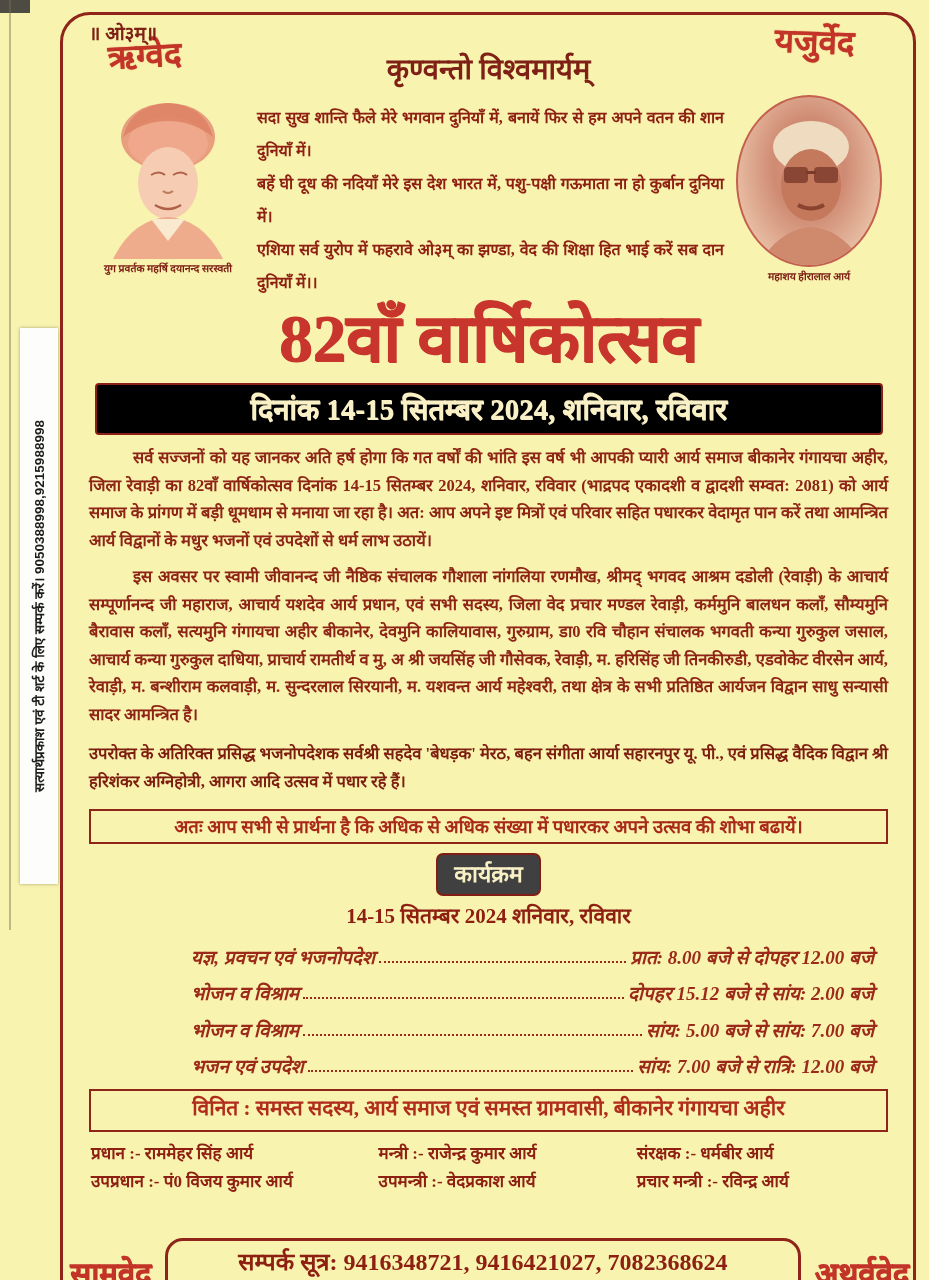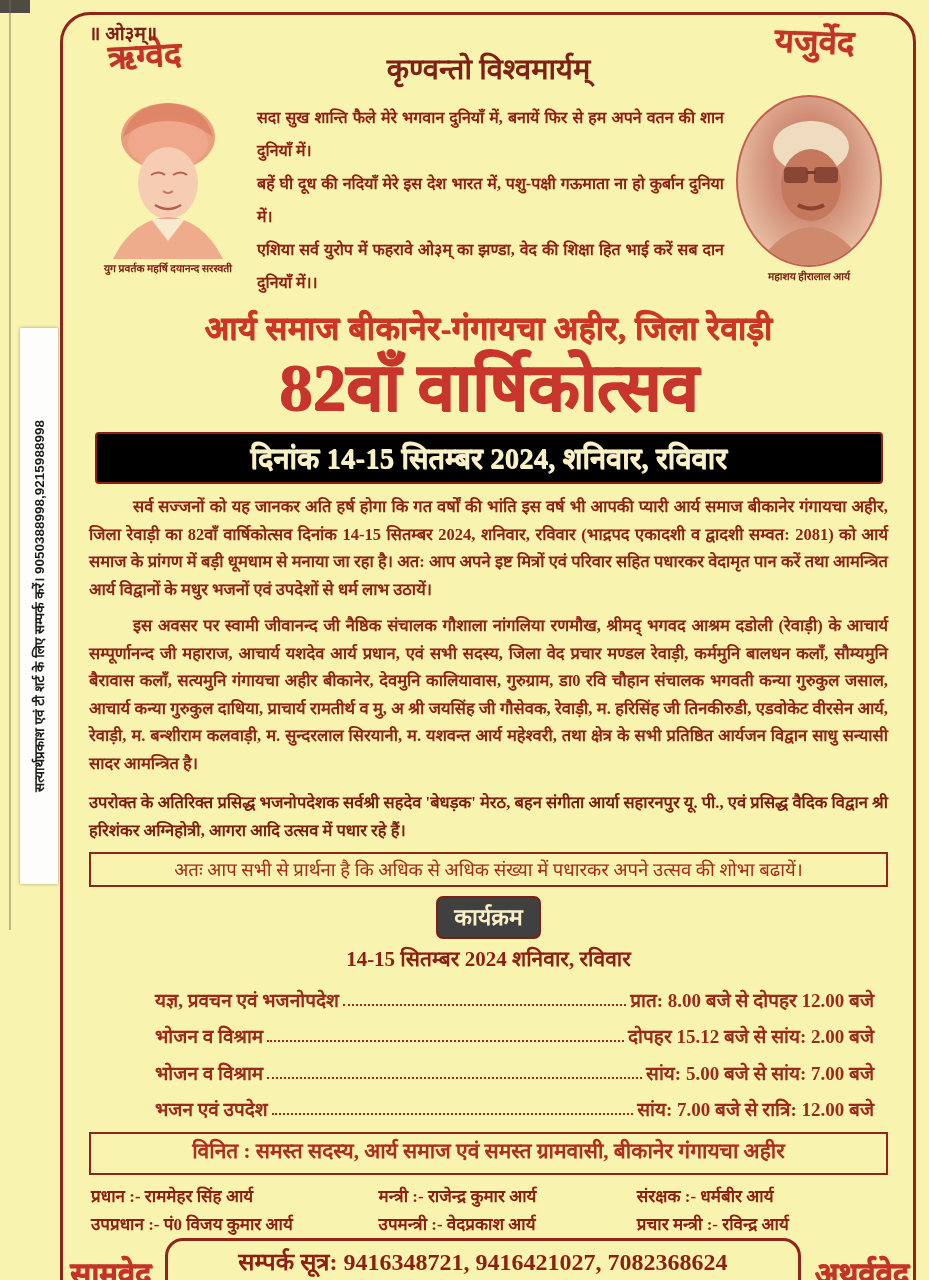--- a/index.html
+++ b/index.html
@@ -63,31 +63,31 @@
     margin:6px auto 0; width:788px; background:#000000; border:2px solid #8c2016;
     border-radius:4px; text-align:center; font-size:29px; font-weight:bold;
     color:#f9f0c6; padding:3px 0 6px; text-shadow:.5px .5px 0 #f9f0c6;
   }
 
   .para { font-size:16.5px; font-weight:bold; color:#8e2416; line-height:27.5px;
     text-align:justify; margin-top:9px; }
   .para.indent { text-indent:44px; }
   .para.darker { color:#7d1d10; margin-top:12px; }
 
-  .appeal-box { border:2px solid #8e241a; margin-top:8px; padding:2px 10px 4px;
-    font-size:18.5px; font-weight:normal; color:#a8291a; text-align:center; }
+  .appeal-box { border:2px solid #8e241a; margin-top:14px; padding:2px 10px 4px;
+    font-size:18.5px; font-weight:bold; color:#a8291a; text-align:center; }
 
   .program-badge-row { text-align:center; margin-top:9px; }
   .program-badge {
     display:inline-block; background:#404040; color:#f9f0c6; font-size:23px;
     font-weight:bold; padding:2px 16px 5px; border-radius:7px; border:2px solid #811d12;
   }
   .program-date { text-align:center; font-size:21px; font-weight:bold; color:#8e2013; margin-top:5px; }
 
-  .schedule { margin:4px 14px 0 66px; }
+  .schedule { margin:4px 14px 0 102px;font-style:italic; }
   .schedule-row { display:flex; align-items:flex-end; height:36.5px; }
   .schedule-activity { font-size:19px; font-weight:bold; color:#9c2a1a; white-space:nowrap; }
   .schedule-dots { flex:1; border-bottom:2.5px dotted #9c2a1a; margin:0 4px 7px; }
   .schedule-time { font-size:19px; font-weight:bold; color:#9c2a1a; white-space:nowrap; }
 
   .vinit-box { border:2px solid #8e241a; margin-top:10px; padding:2px 8px 9px;
     font-size:21px; font-weight:bold; color:#b02c1c; text-align:center; }
 
   .committee { display:grid; grid-template-columns:1.12fr 1fr 1.02fr; column-gap:14px;
     row-gap:5px; margin-top:9px; padding:0 2px; }
@@ -160,21 +160,20 @@
             <rect x="68" y="74" width="10" height="3" fill="#7c3a2a"></rect>
             <path d="M60 108 q13 7 26 0" stroke="#8a4430" stroke-width="4" fill="none"></path>
             <path d="M18 172 Q40 132 73 130 Q106 132 128 172 Z" fill="#cf8a6d"></path>
           </svg>
         </div>
         <div class="portrait-caption">महाशय हीरालाल आर्य</div>
       </div>
 
     </div>
 
-    <div class="org-line">आर्य समाज बीकानेर-गंगायचा अहीर, जिला रेवाड़ी</div>
     <div class="main-title">82वाँ वार्षिकोत्सव</div>
 
     <div class="date-banner">दिनांक 14-15 सितम्बर 2024, शनिवार, रविवार</div>
 
     <div class="para indent">सर्व सज्जनों को यह जानकर अति हर्ष होगा कि गत वर्षों की भांति इस वर्ष भी आपकी प्यारी आर्य समाज बीकानेर गंगायचा अहीर, जिला रेवाड़ी का 82वाँ वार्षिकोत्सव दिनांक 14-15 सितम्बर 2024, शनिवार, रविवार (भाद्रपद एकादशी व द्वादशी सम्वत: 2081) को आर्य समाज के प्रांगण में बड़ी धूमधाम से मनाया जा रहा है। अत: आप अपने इष्ट मित्रों एवं परिवार सहित पधारकर वेदामृत पान करें तथा आमन्त्रित आर्य विद्वानों के मधुर भजनों एवं उपदेशों से धर्म लाभ उठायें।</div>
     <div class="para indent">इस अवसर पर स्वामी जीवानन्द जी नैष्ठिक संचालक गौशाला नांगलिया रणमौख, श्रीमद् भगवद आश्रम दडोली (रेवाड़ी) के आचार्य सम्पूर्णानन्द जी महाराज, आचार्य यशदेव आर्य प्रधान, एवं सभी सदस्य, जिला वेद प्रचार मण्डल रेवाड़ी, कर्ममुनि बालधन कलाँ, सौम्यमुनि बैरावास कलाँ, सत्यमुनि गंगायचा अहीर बीकानेर, देवमुनि कालियावास, गुरुग्राम, डा0 रवि चौहान संचालक भगवती कन्या गुरुकुल जसाल, आचार्य कन्या गुरुकुल दाधिया, प्राचार्य रामतीर्थ व मु, अ श्री जयसिंह जी गौसेवक, रेवाड़ी, म. हरिसिंह जी तिनकीरुडी, एडवोकेट वीरसेन आर्य, रेवाड़ी, म. बन्शीराम कलवाड़ी, म. सुन्दरलाल सिरयानी, म. यशवन्त आर्य महेश्वरी, तथा क्षेत्र के सभी प्रतिष्ठित आर्यजन विद्वान साधु सन्यासी सादर आमन्त्रित है।</div>
     <div class="para darker">उपरोक्त के अतिरिक्त प्रसिद्ध भजनोपदेशक सर्वश्री सहदेव 'बेधड़क' मेरठ, बहन संगीता आर्या सहारनपुर यू. पी., एवं प्रसिद्ध वैदिक विद्वान श्री हरिशंकर अग्निहोत्री, आगरा आदि उत्सव में पधार रहे हैं।</div>
 
     <div class="appeal-box">अतः आप सभी से प्रार्थना है कि अधिक से अधिक संख्या में पधारकर अपने उत्सव की शोभा बढायें।</div>
 

